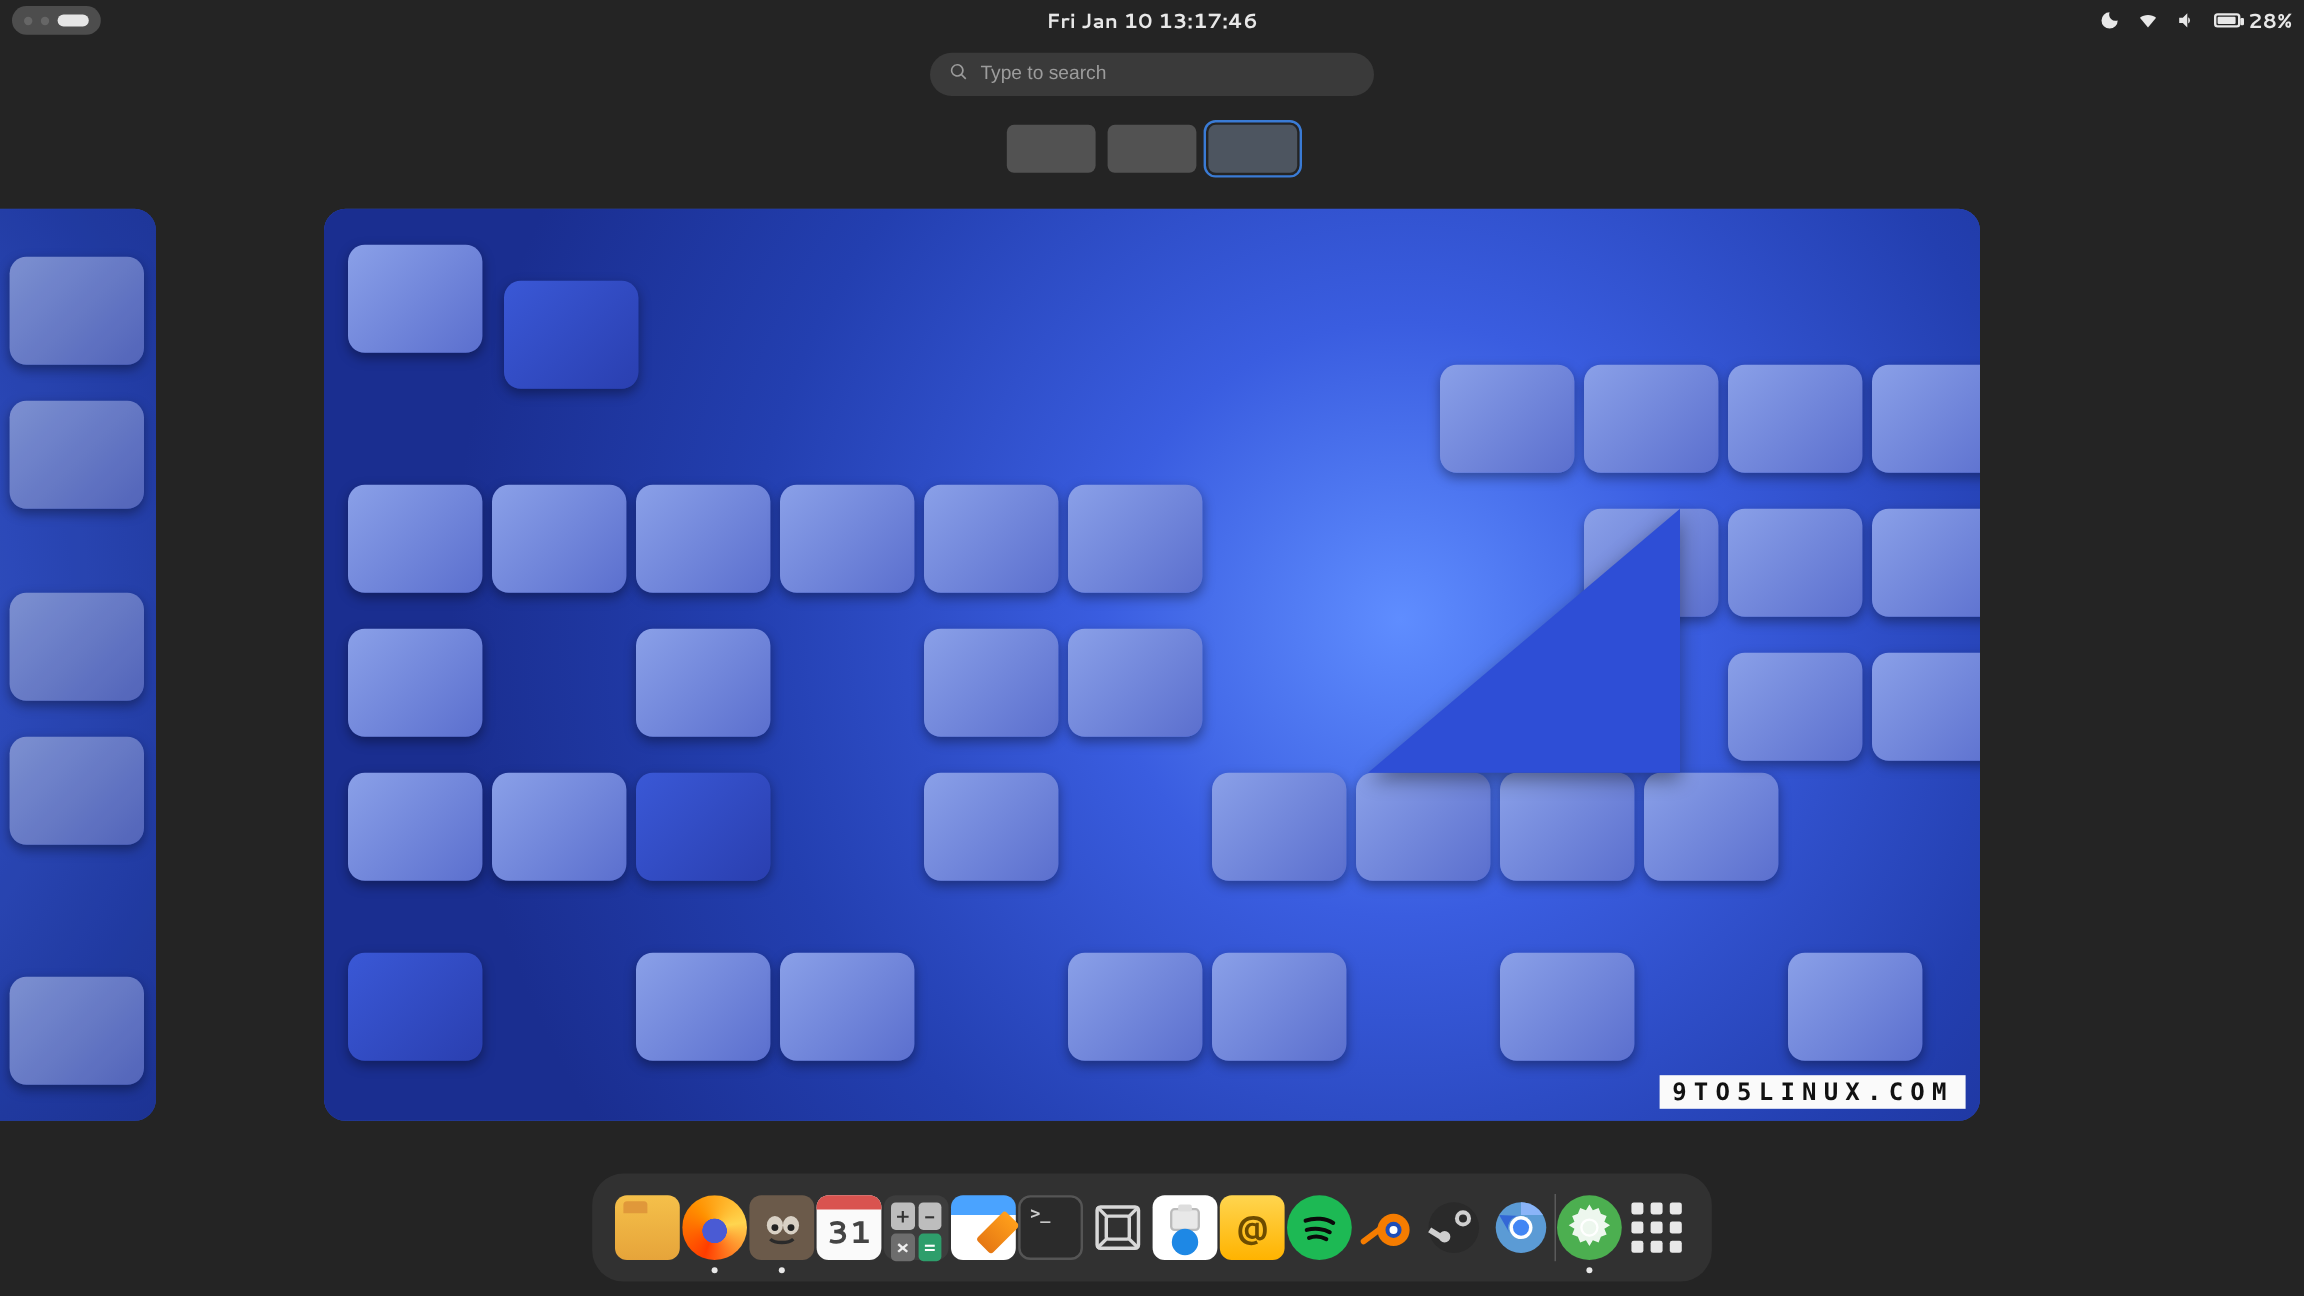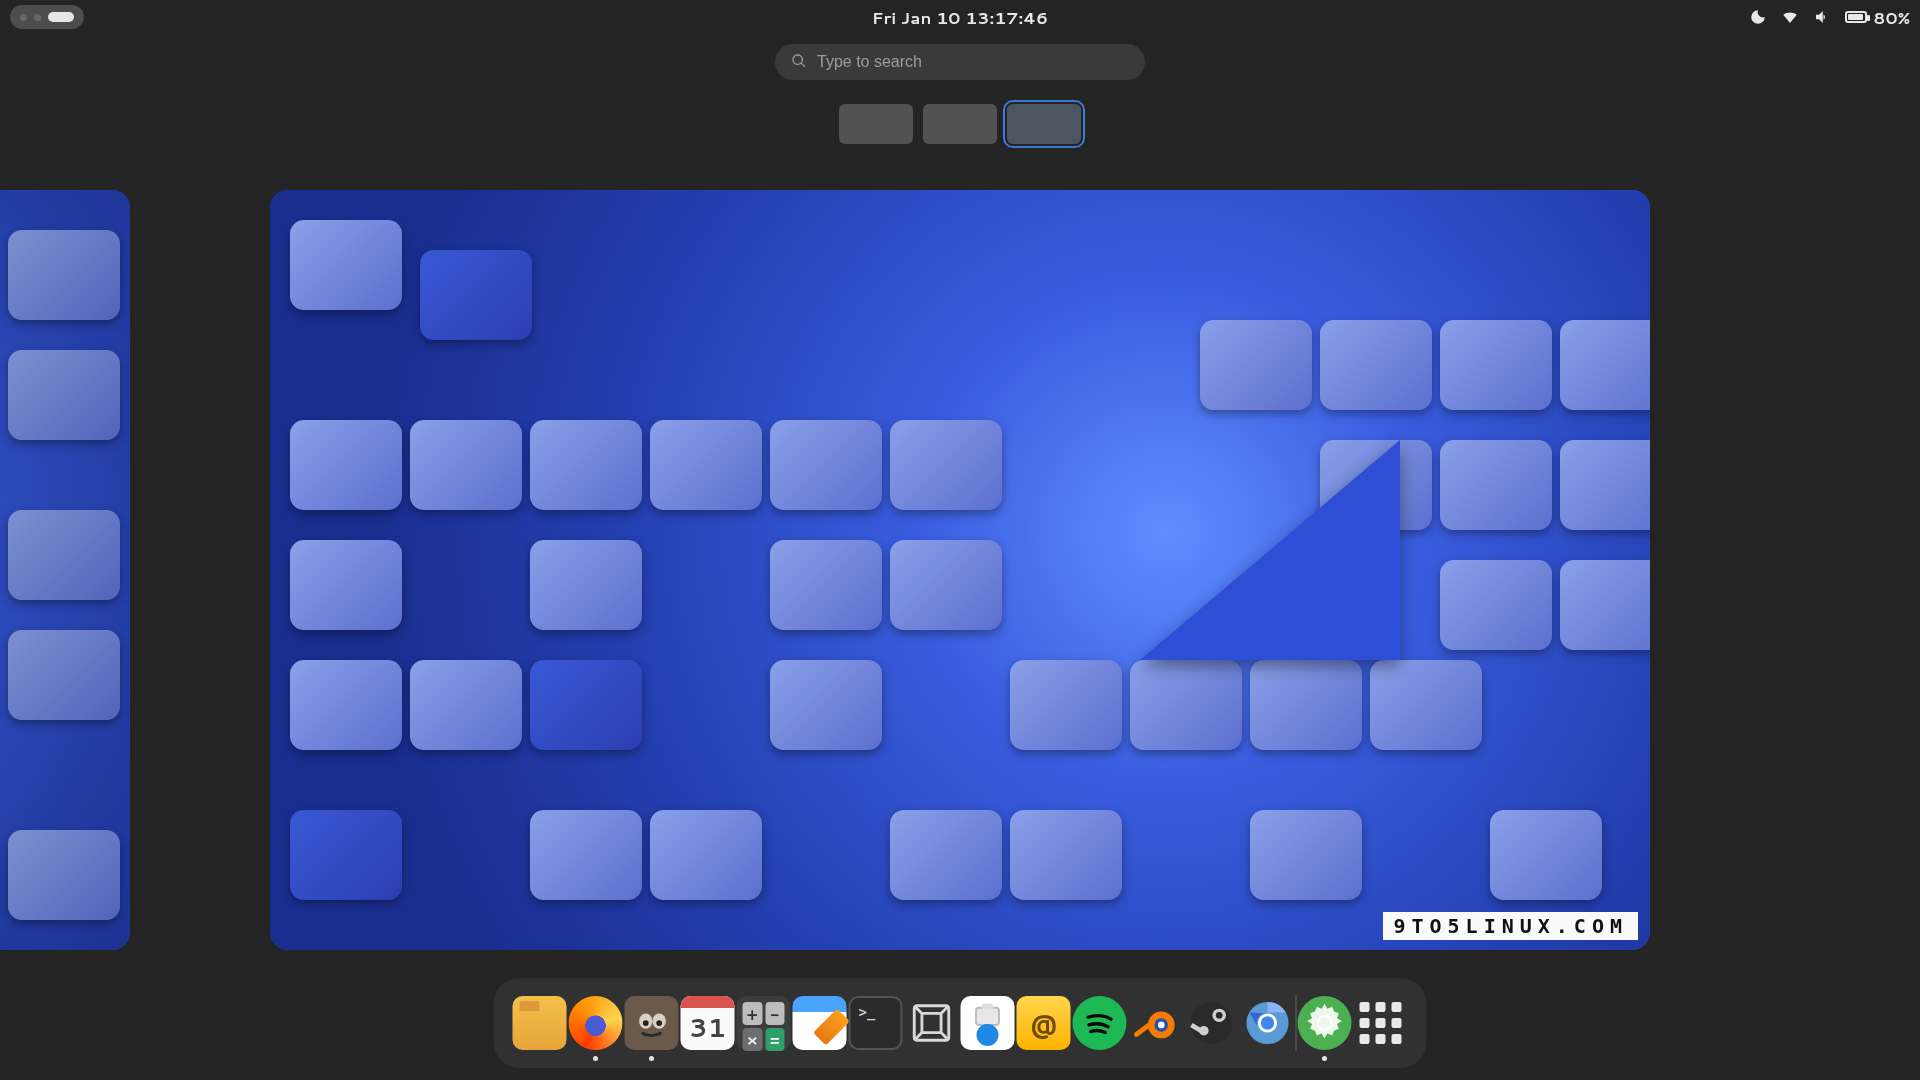--- a/index.html
+++ b/index.html
@@ -90,21 +90,21 @@
     background:#4d5560;
   }
   
   .stage{
     position:absolute;
     top: 174px; left:0; right:0;
     height: 760px;
   }
   .workspace{
     position:absolute;
-    top:16px;
+    top:0;
     height: 760px;
     border-radius: 18px;
     overflow:hidden;
     background: #2d4ec0;
   }
   .workspace.main{
     left: 270px; width: 1380px;
   }
   .workspace.side{
     left: -1250px; width: 1380px;
@@ -223,21 +223,21 @@
     </span>
     <span class="tray-ico">
       <svg viewBox="0 0 24 24">
           <path d="M4 9v6h4l5 5V4L8 9H4zm12 3a4 4 0 0 0-2-3.5v7A4 4 0 0 0 16 12z"></path>
         </svg>
     </span>
     <span class="battery-wrap">
       <span class="battery">
           <span class="fill"></span>
         </span>
-      <span>80%</span>
+      <span>28%</span>
     </span>
   </div>
 </div>
 
 <div class="search">
   <span>
     <svg viewBox="0 0 24 24">
         <path d="M10 2a8 8 0 1 0 5 14.3l5 5 1.4-1.4-5-5A8 8 0 0 0 10 2zm0 2a6 6 0 1 1 0 12 6 6 0 0 1 0-12z"></path>
       </svg>
   </span>

